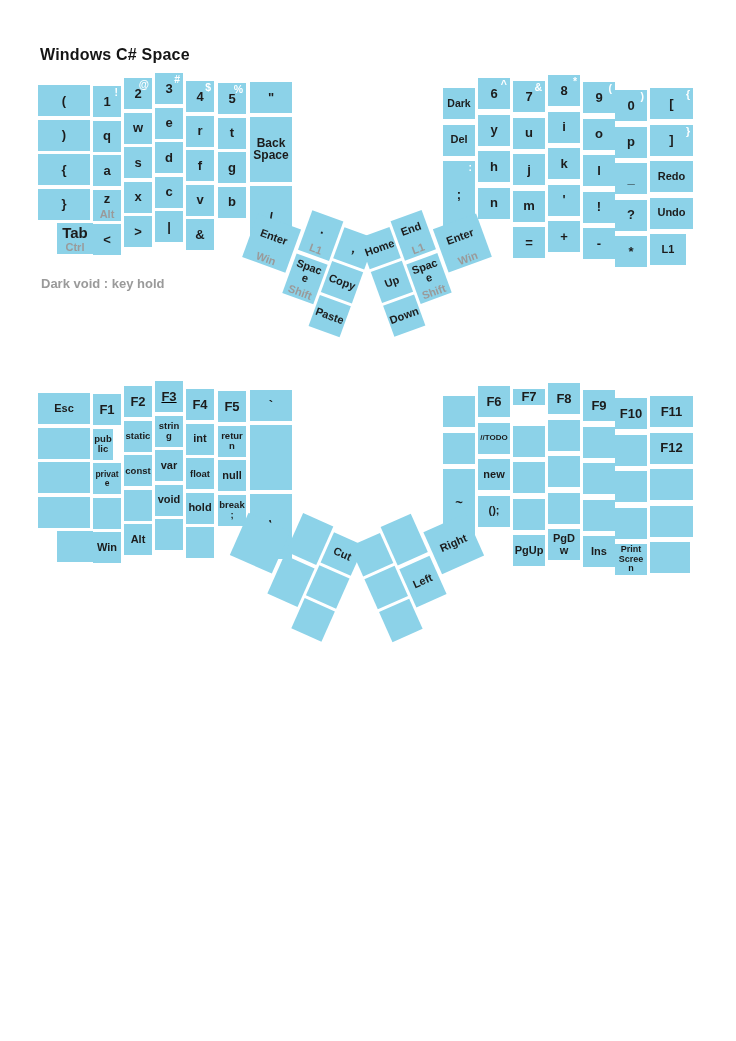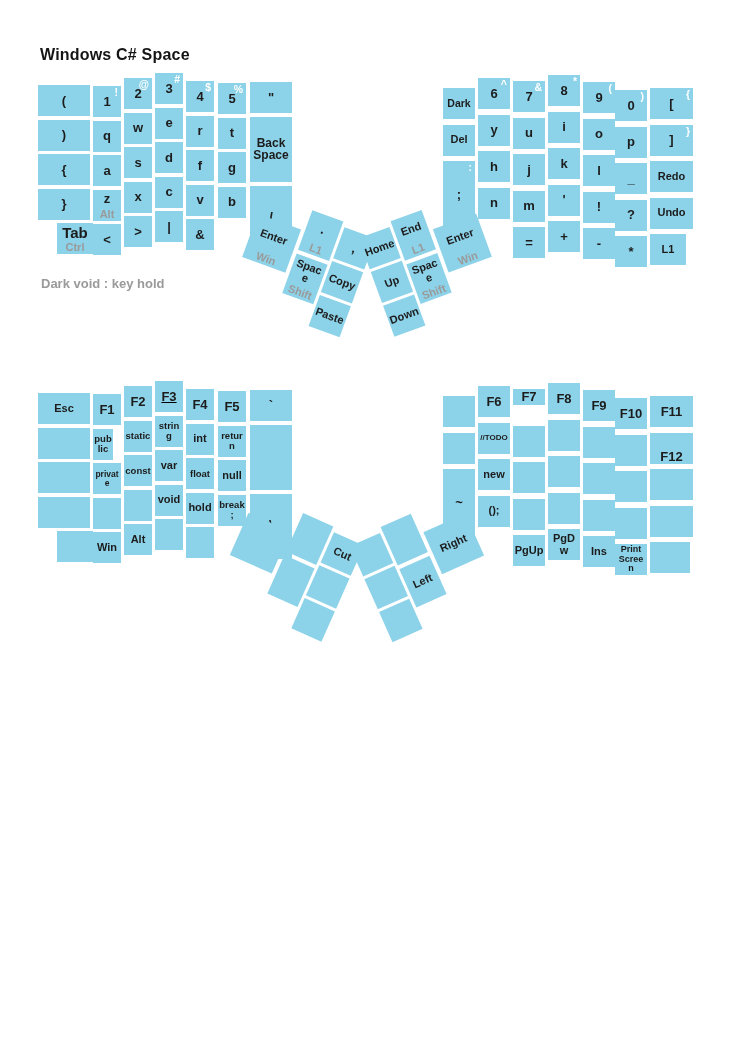--- a/index.html
+++ b/index.html
@@ -367,21 +367,21 @@
       </div>
       <div class="key" style="left: 172px; top: 51.5px; width: 32px; height: 31px;"></div>
       <div class="key" style="left: 172px; top: 88px; width: 32px; height: 31px;"></div>
       <div class="key" style="left: 172px; top: 124.5px; width: 32px; height: 31px;"></div>
       <div class="key" style="left: 172px; top: 161px; width: 32px; height: 31px;">
         <span class="tap" style="font-size: 9px;">Print Screen</span>
       </div>
       <div class="key" style="left: 207px; top: 13px; width: 43px; height: 31px;">
         <span class="tap" style="font-size: 13px;">F11</span>
       </div>
-      <div class="key" style="left: 207px; top: 49.5px; width: 43px; height: 31px; align-items: flex-end;">
+      <div class="key" style="left: 207px; top: 49.5px; width: 43px; height: 31px;">
         <span class="tap" style="font-size: 13px;">F12</span>
       </div>
       <div class="key" style="left: 207px; top: 86px; width: 43px; height: 31px;"></div>
       <div class="key" style="left: 207px; top: 122.5px; width: 43px; height: 31px;"></div>
       <div class="key" style="left: 207px; top: 159px; width: 40px; height: 31px;"></div>
     </div>
 
   <div class="cluster" style="left: 243px; top: 210px; transform: rotate(20deg);">
       <div class="key has-hold" style="left: 0px; top: 22px; width: 46px; height: 46px;">
         <span class="tap" style="font-size: 11px;">Enter</span>

